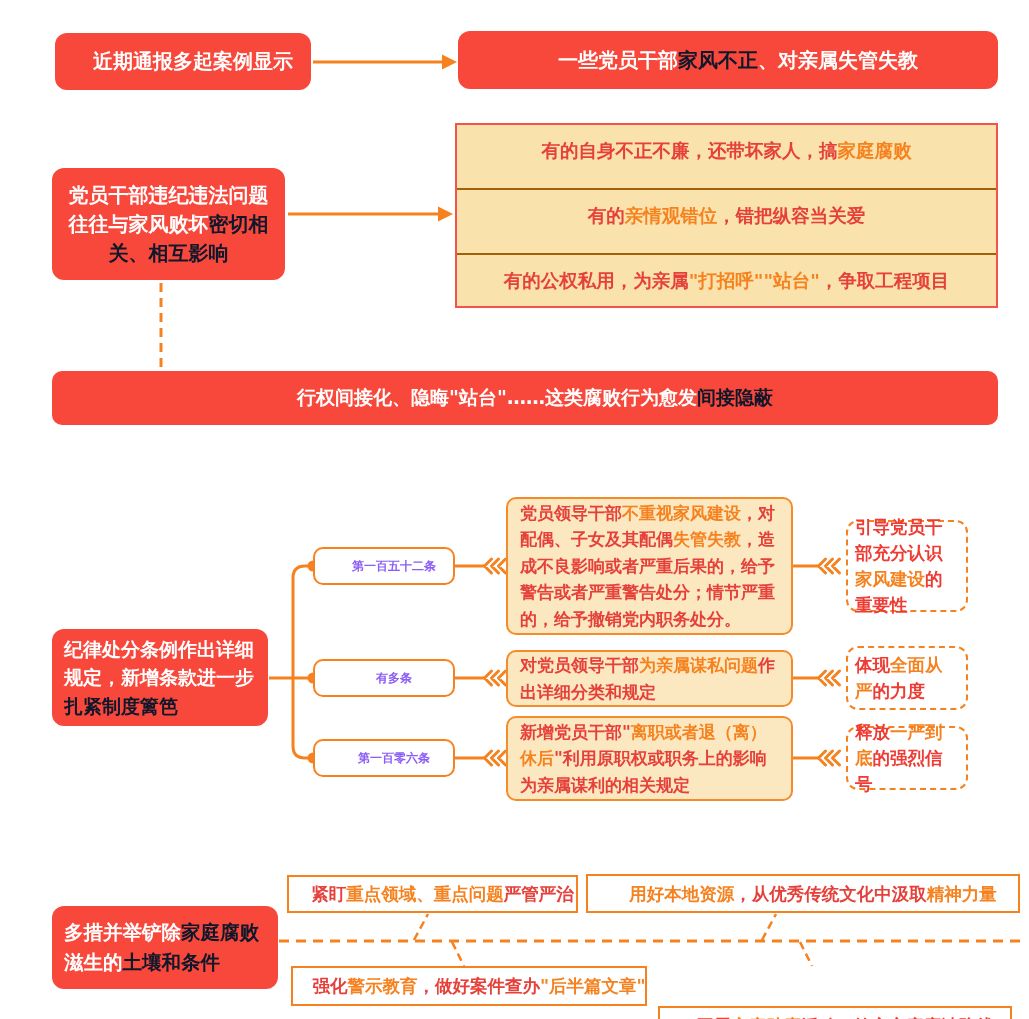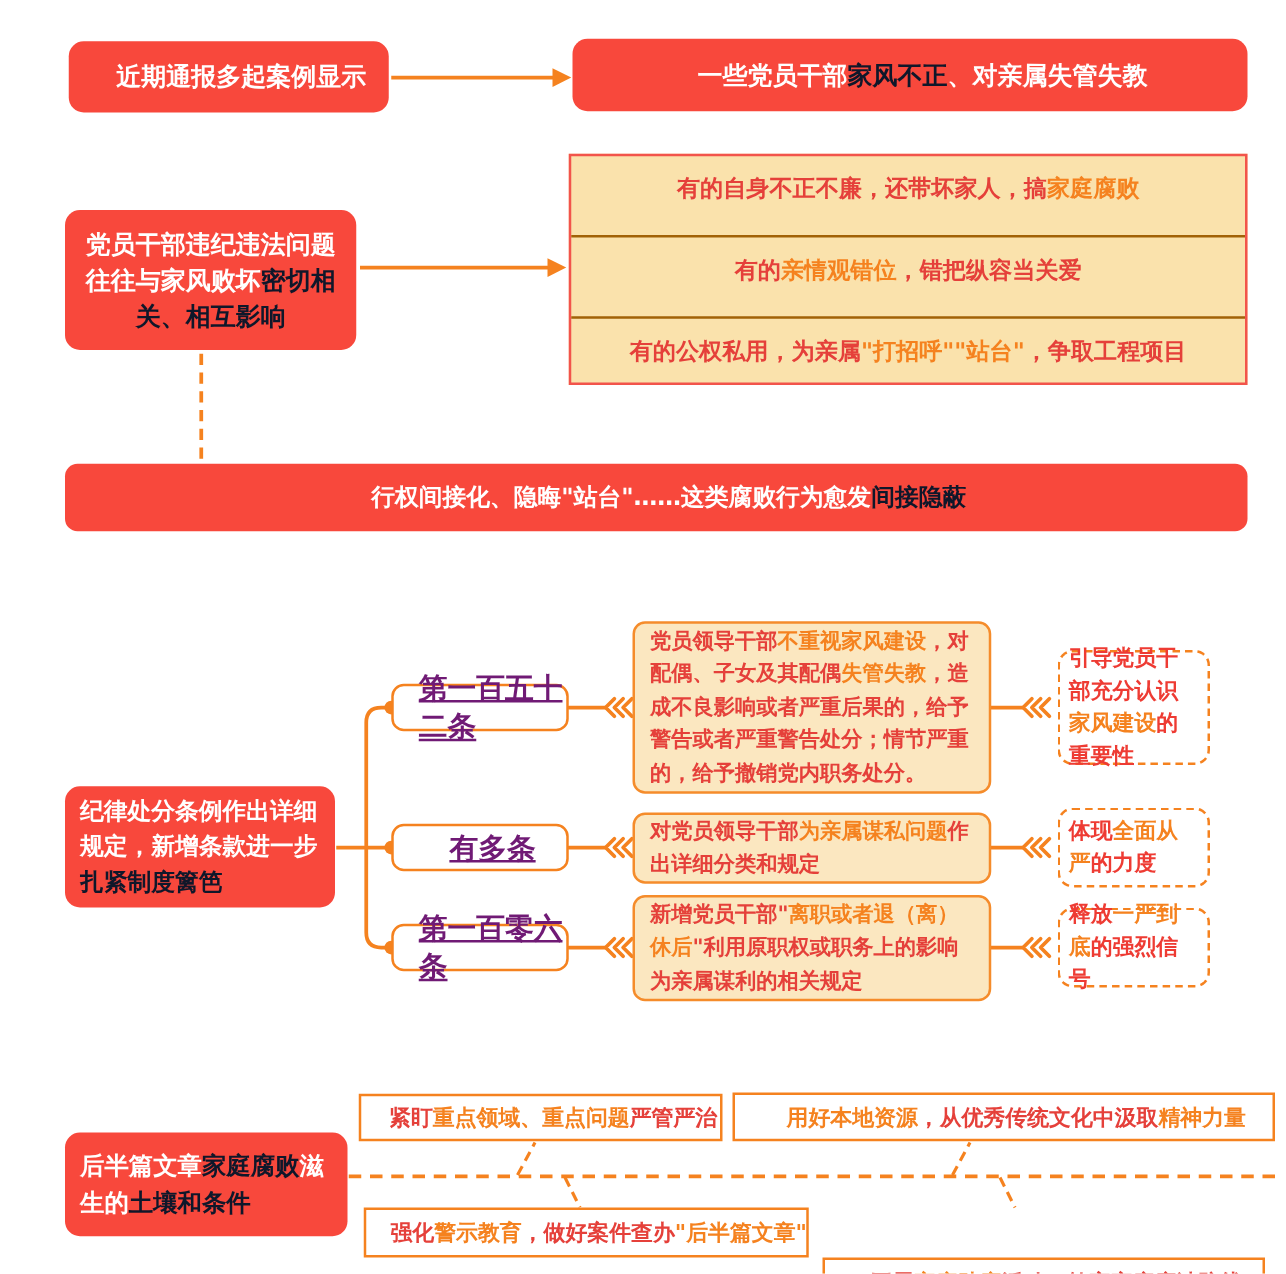--- a/index.html
+++ b/index.html
@@ -8,21 +8,21 @@
   .wires{position:absolute;left:0;top:0;width:1029px;height:1019px;pointer-events:none;}
   .box{position:absolute;box-sizing:border-box;display:flex;align-items:center;justify-content:center;padding-left:20px;}
   .red{background:#F8483C;color:#ffffff;border-radius:12px;text-align:center;}
   .yl{color:#0f172a;}
   .or{color:#F5821F;}
   .left-align{justify-content:flex-start;text-align:left;}
   .listbox{position:absolute;box-sizing:border-box;background:#FAE2AC;border:2px solid #F2544B;
            display:flex;flex-direction:column;}
   .listrow{flex:1;display:flex;align-items:center;justify-content:center;color:#E5403A;font-size:18.5px;}
   .listrow + .listrow{border-top:2px solid #a16207;}
-  .labelbox{background:#ffffff;border:2.5px solid #F5821F;border-radius:10px;color:#701a75;font-size:23px;text-decoration:underline;}
+  .labelbox{background:#ffffff;border:2.5px solid #F5821F;border-radius:10px;color:#8b5cf6;font-size:12px;}
   .contentbox{background:#FBE7C0;border:2px solid #F58C2B;border-radius:10px;color:#E5403A;
               font-size:17px;line-height:1.55;padding:6px 12px;display:flex;flex-direction:column;
               justify-content:center;text-align:left;}
   .contentbox p{margin:0;}
   .notebox{background:#ffffff;border:2.5px dashed #F5821F;border-radius:12px;color:#EE3B33;
            font-size:17.5px;line-height:1.5;padding:4px 7px;display:flex;flex-direction:column;
            justify-content:center;text-align:left;}
   .notebox p{margin:0;}
   .plainbox{background:#ffffff;border:2.5px solid #F5821F;color:#E5403A;font-size:17.5px;white-space:nowrap;}
 </style>
@@ -124,21 +124,21 @@
     <span>第一百零六条</span>
   </div>
   <div class="box contentbox" style="left:506px;top:716px;width:287px;height:85px;">
     <p><span>新增党员干部"</span><span class="or">离职或者退（离）休后</span><span>"利用原职权或职务上的影响为亲属谋利的相关规定</span></p>
   </div>
   <div class="box notebox" style="left:846px;top:726px;width:122px;height:64px;">
     <p><span>释放</span><span class="or">一严到底</span><span>的强烈信号</span></p>
   </div>
 
   <div class="box red left-align" style="left:52px;top:906px;width:226px;height:83px;font-size:19.5px;line-height:1.5;padding:0 12px;">
-    <span><span>后半篇文章</span><span class="yl">家庭腐败</span><span>滋生的</span><span class="yl">土壤和条件</span></span>
+    <span><span>多措并举铲除</span><span class="yl">家庭腐败</span><span>滋生的</span><span class="yl">土壤和条件</span></span>
   </div>
 
   <div class="box plainbox" style="left:287px;top:875px;width:291px;height:38px;">
     <span><span>紧盯</span><span class="or">重点领域、重点问题</span><span>严管严治</span></span>
   </div>
   <div class="box plainbox" style="left:586px;top:874px;width:434px;height:39px;">
     <span><span class="or">用好</span><span class="or">本地资源</span><span>，从优秀传统文化中汲取</span><span class="or">精神力量</span></span>
   </div>
   <div class="box plainbox" style="left:291px;top:966px;width:356px;height:40px;">
     <span><span>强化</span><span class="or">警示教育</span><span>，做好案件查办</span><span class="or">"后半篇文章"</span></span>

